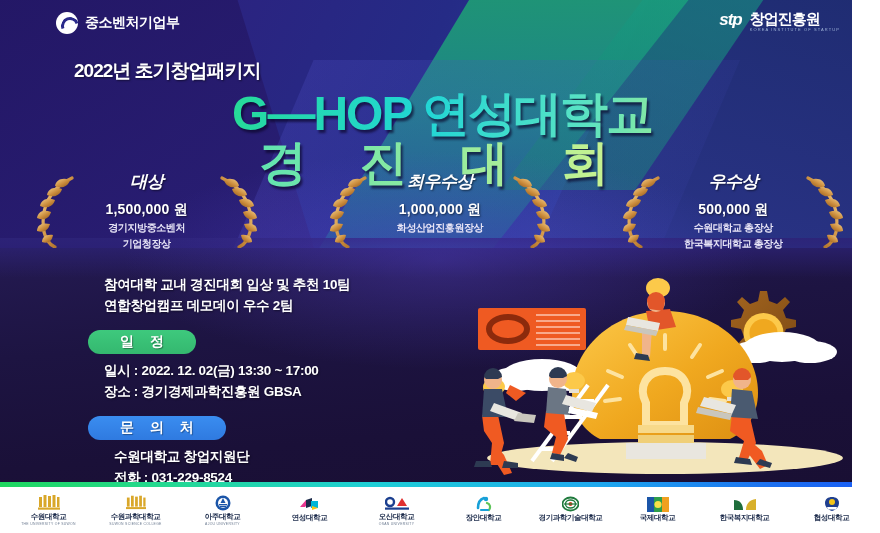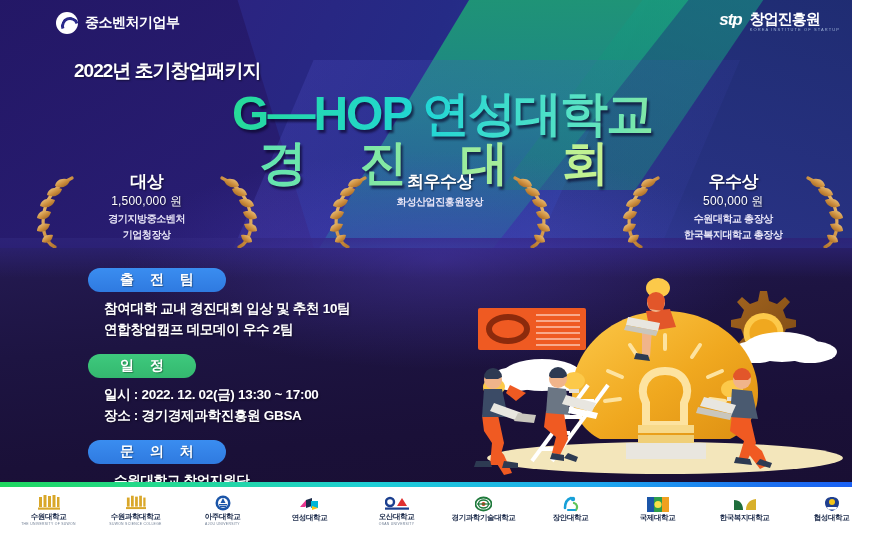--- a/index.html
+++ b/index.html
@@ -125,23 +125,24 @@
     display:flex; justify-content:space-around; align-items:flex-start;
   }
   .award { position:relative; width:250px; height:86px; display:flex; justify-content:center; }
   .laurel { position:absolute; top:6px; width:46px; height:74px; }
   .laurel.l { left:10px; }
   .laurel.r { right:10px; transform:scaleX(-1); }
   .award-text { text-align:center; padding-top:2px; width:160px; }
   .aw-name {
     color:#ffffff; font-size:17px; font-weight:bold; letter-spacing:-.5px;
     text-shadow:1px 1px 2px rgba(0,0,0,.55);
+    font-style:italic;
   }
   .aw-amount {
-    color:#ffffff; font-size:12px; font-weight:normal; margin-top:0; letter-spacing:.2px;
+    color:#ffffff; font-size:14px; font-weight:bold; margin-top:8px; letter-spacing:.2px;
     text-shadow:1px 1px 2px rgba(0,0,0,.5);
   }
   .aw-org {
     color:#e7e4f6; font-size:10px; font-weight:bold; margin-top:2px;
     letter-spacing:-.4px; line-height:1.35;
   }
 
   
   .info { position:absolute; left:88px; top:268px; width:370px; }
   .sec { margin-bottom:13px; }
@@ -268,20 +269,21 @@
           <path d="M38 6 C30 3 24 6 23 12 C29 15 36 13 38 6Z"></path>
           <path d="M30 15 C22 12 16 15 15 21 C21 24 28 22 30 15Z"></path>
           <path d="M23 26 C15 23 9 26 8 32 C14 35 21 33 23 26Z"></path>
           <path d="M19 38 C11 35 6 38 5 44 C11 47 17 45 19 38Z"></path>
           <path d="M18 50 C10 48 5 51 5 57 C11 59 16 57 18 50Z"></path>
           <path d="M21 61 C14 60 10 63 10 68 C15 70 20 68 21 61Z"></path>
         </g>
       </svg>
       <div class="award-text">
         <div class="aw-name">최우수상</div>
+        <div class="aw-amount">1,000,000 원</div>
         <div class="aw-org">화성산업진흥원장상</div>
         <div class="aw-org"></div>
       </div>
       <svg class="laurel r" viewBox="0 0 46 74">
         <path d="M40 4 C18 14 8 34 12 58 C14 66 18 71 23 73" stroke="url(#lg1)" stroke-width="3.2" fill="none" stroke-linecap="round"></path>
         <g fill="url(#lg1)">
           <path d="M38 6 C30 3 24 6 23 12 C29 15 36 13 38 6Z"></path>
           <path d="M30 15 C22 12 16 15 15 21 C21 24 28 22 30 15Z"></path>
           <path d="M23 26 C15 23 9 26 8 32 C14 35 21 33 23 26Z"></path>
           <path d="M19 38 C11 35 6 38 5 44 C11 47 17 45 19 38Z"></path>
@@ -320,21 +322,20 @@
           <path d="M21 61 C14 60 10 63 10 68 C15 70 20 68 21 61Z"></path>
         </g>
       </svg>
     </div>
 
   </div>
 
   <div class="info">
 
     <div class="sec">
-      <span class="pill blue">출 전 팀</span>
       <div class="sec-lines">
         <div>참여대학 교내 경진대회 입상 및  추천 10팀</div>
         <div>연합창업캠프 데모데이 우수 2팀</div>
       </div>
     </div>
 
     <div class="sec">
       <span class="pill green">일  정</span>
       <div class="sec-lines">
         <div>일시 : 2022. 12. 02(금) 13:30 ~ 17:00</div>
@@ -560,46 +561,46 @@
           <path d="M12 10 L17 2 L22 10Z" fill="#e03030"></path>
           <rect x="0" y="11.5" width="24" height="2.2" fill="#1b3f8f"></rect>
         </svg>
       </span>
       <span class="f-name">오산대학교</span>
       <span class="f-sub">OSAN UNIVERSITY</span>
     </div>
 
     <div class="f-item">
       <span class="f-mark">
+        <svg width="18" height="16" viewBox="0 0 18 16">
+          <path d="M3 12 C3 6 6 3 9 2" stroke="#18a0d8" stroke-width="2.6" fill="none" stroke-linecap="round"></path>
+          <circle cx="11" cy="3" r="2.2" fill="#18a0d8"></circle>
+          <path d="M12 7 C15 8 16 11 14 14" stroke="#5ec45a" stroke-width="2.2" fill="none" stroke-linecap="round"></path>
+          <path d="M6 14 L13 14" stroke="#18a0d8" stroke-width="2.2" stroke-linecap="round"></path>
+        </svg>
+      </span>
+      <span class="f-name">장안대학교</span>
+      <span class="f-sub"></span>
+    </div>
+
+    <div class="f-item">
+      <span class="f-mark">
         <svg width="17" height="16" viewBox="0 0 17 16">
           <ellipse cx="8.5" cy="8" rx="8" ry="6.5" fill="none" stroke="#1f7a3c" stroke-width="1.8"></ellipse>
           <ellipse cx="8.5" cy="8" rx="5" ry="4" fill="none" stroke="#1f7a3c" stroke-width="1.4"></ellipse>
           <circle cx="8.5" cy="8" r="2" fill="#d04020"></circle>
           <path d="M2 8 L15 8" stroke="#1f7a3c" stroke-width="1.2"></path>
         </svg>
       </span>
       <span class="f-name">경기과학기술대학교</span>
       <span class="f-sub"></span>
     </div>
 
     <div class="f-item">
       <span class="f-mark">
-        <svg width="18" height="16" viewBox="0 0 18 16">
-          <path d="M3 12 C3 6 6 3 9 2" stroke="#18a0d8" stroke-width="2.6" fill="none" stroke-linecap="round"></path>
-          <circle cx="11" cy="3" r="2.2" fill="#18a0d8"></circle>
-          <path d="M12 7 C15 8 16 11 14 14" stroke="#5ec45a" stroke-width="2.2" fill="none" stroke-linecap="round"></path>
-          <path d="M6 14 L13 14" stroke="#18a0d8" stroke-width="2.2" stroke-linecap="round"></path>
-        </svg>
-      </span>
-      <span class="f-name">장안대학교</span>
-      <span class="f-sub"></span>
-    </div>
-
-    <div class="f-item">
-      <span class="f-mark">
         <svg width="22" height="15" viewBox="0 0 22 15">
           <rect x="0" y="0" width="7" height="15" fill="#1b55a8"></rect>
           <rect x="7" y="0" width="8" height="15" fill="#2e9e4a"></rect>
           <rect x="15" y="0" width="7" height="15" fill="#f0a020"></rect>
           <circle cx="11" cy="7.5" r="3.6" fill="#f5e04a"></circle>
         </svg>
       </span>
       <span class="f-name">국제대학교</span>
       <span class="f-sub"></span>
     </div>

